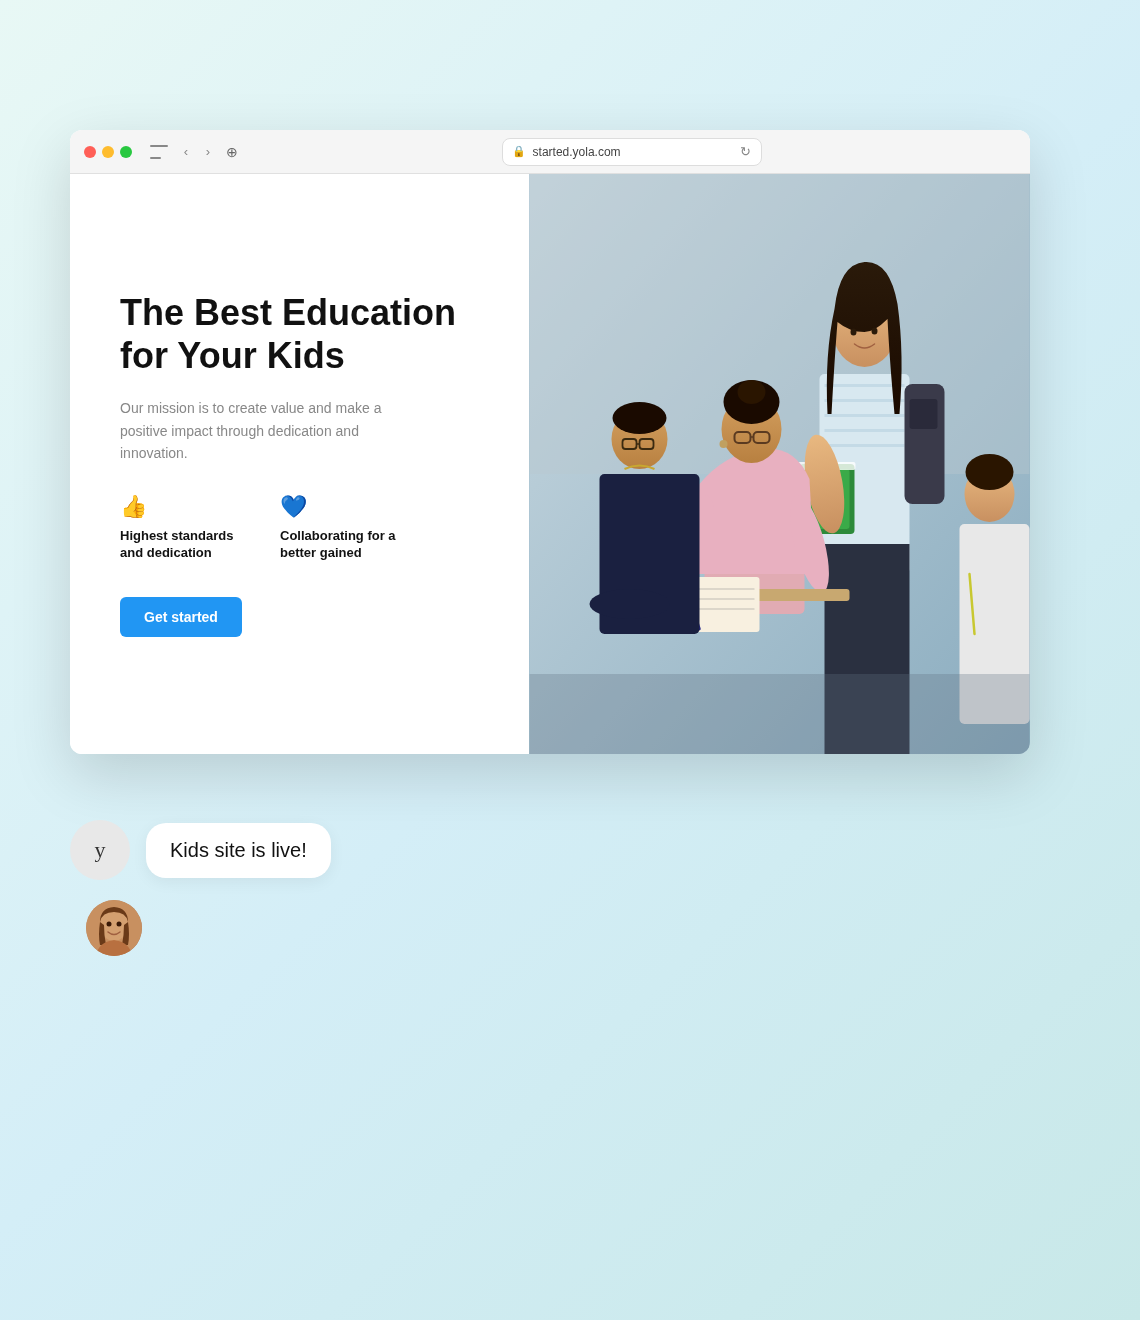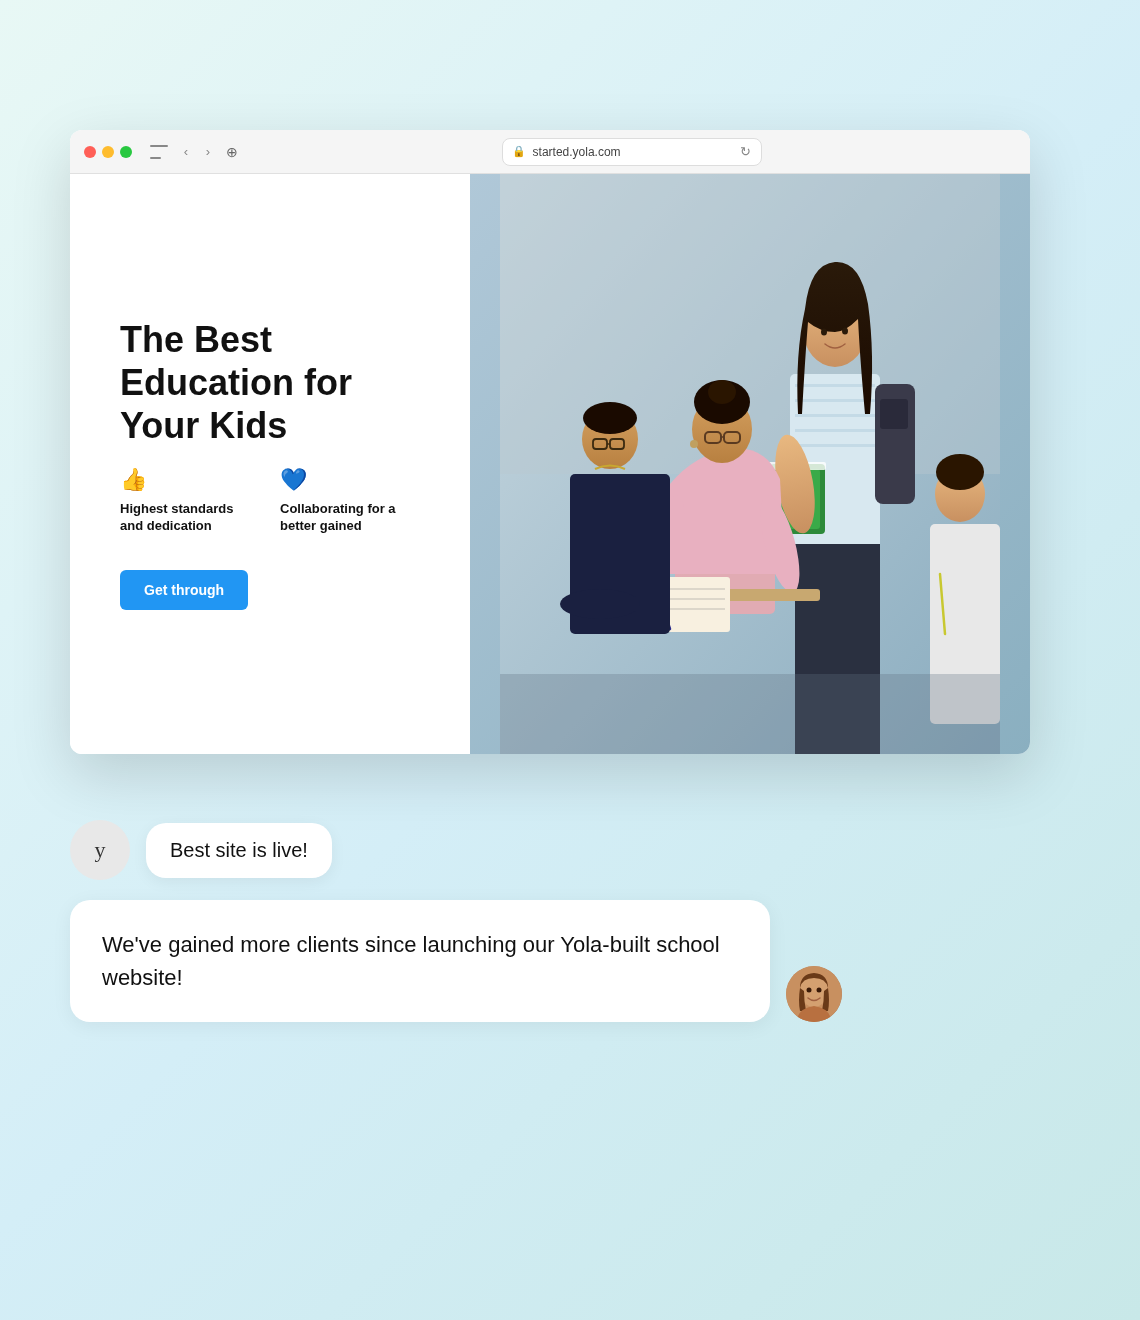--- a/index.html
+++ b/index.html
@@ -128,21 +128,21 @@
       font-size: 13px;
     }
 
     .browser-content {
       display: flex;
       height: 580px;
     }
 
     
     .left-panel {
-      width: 400px;
+      width: 459px;
       padding: 60px 50px;
       background: #fff;
       display: flex;
       flex-direction: column;
       justify-content: center;
     }
 
     .hero-title {
       font-size: 36px;
       font-weight: 800;
@@ -318,33 +318,34 @@
         <span class="address-text">started.yola.com</span>
         <span class="refresh-icon">↻</span>
       </div>
     </div>
   </div>
 
   <div class="browser-content">
 
     <div class="left-panel">
       <h1 class="hero-title">The Best Education for Your Kids</h1>
+      <p class="hero-description">Our mission is to create value and make a positive impact through dedication and innovation.</p>
 
       <div class="features-row">
         <div class="feature-item">
           <span class="feature-icon feature-icon-thumbs">👍</span>
           <span class="feature-label">Highest standards and dedication</span>
         </div>
         <div class="feature-item">
           <span class="feature-icon feature-icon-heart">💙</span>
           <span class="feature-label">Collaborating for a better gained</span>
         </div>
       </div>
 
-      <button class="cta-button">Get through</button>
+      <button class="cta-button">Get started</button>
     </div>
 
     <div class="right-panel">
       <svg class="classroom-svg" viewBox="0 0 500 580" xmlns="http://www.w3.org/2000/svg">
 
         <defs>
           <linearGradient id="bgGrad" x1="0%" y1="0%" x2="100%" y2="100%">
             <stop offset="0%" style="stop-color:#c8d8e0;stop-opacity:1"></stop>
             <stop offset="100%" style="stop-color:#8aacbf;stop-opacity:1"></stop>
           </linearGradient>
@@ -452,28 +453,25 @@
   </div>
 </div>
 
 <div class="chat-section">
 
   <div class="chat-message-left">
     <div class="yola-avatar">
       <span>y</span>
     </div>
     <div class="chat-bubble-left">
-      <span>Best site is live!</span>
+      <span>Kids site is live!</span>
     </div>
   </div>
 
   <div class="chat-row-right">
-    <div class="chat-bubble-right">
-      <span>We've gained more clients since launching our Yola-built school website!</span>
-    </div>
     <div class="user-avatar">
       <svg width="56" height="56" viewBox="0 0 56 56" xmlns="http://www.w3.org/2000/svg">
         <circle cx="28" cy="28" r="28" fill="#c89060"></circle>
 
         <ellipse cx="28" cy="25" rx="14" ry="16" fill="#d4a070"></ellipse>
 
         <path d="M14 22 Q14 8 28 7 Q42 8 42 22 Q40 12 28 12 Q16 12 14 22Z" fill="#6a3a18"></path>
 
         <path d="M14 22 Q12 35 14 45 L20 45 Q18 35 18 25Z" fill="#6a3a18"></path>
         <path d="M42 22 Q44 35 42 45 L36 45 Q38 35 38 25Z" fill="#6a3a18"></path>

